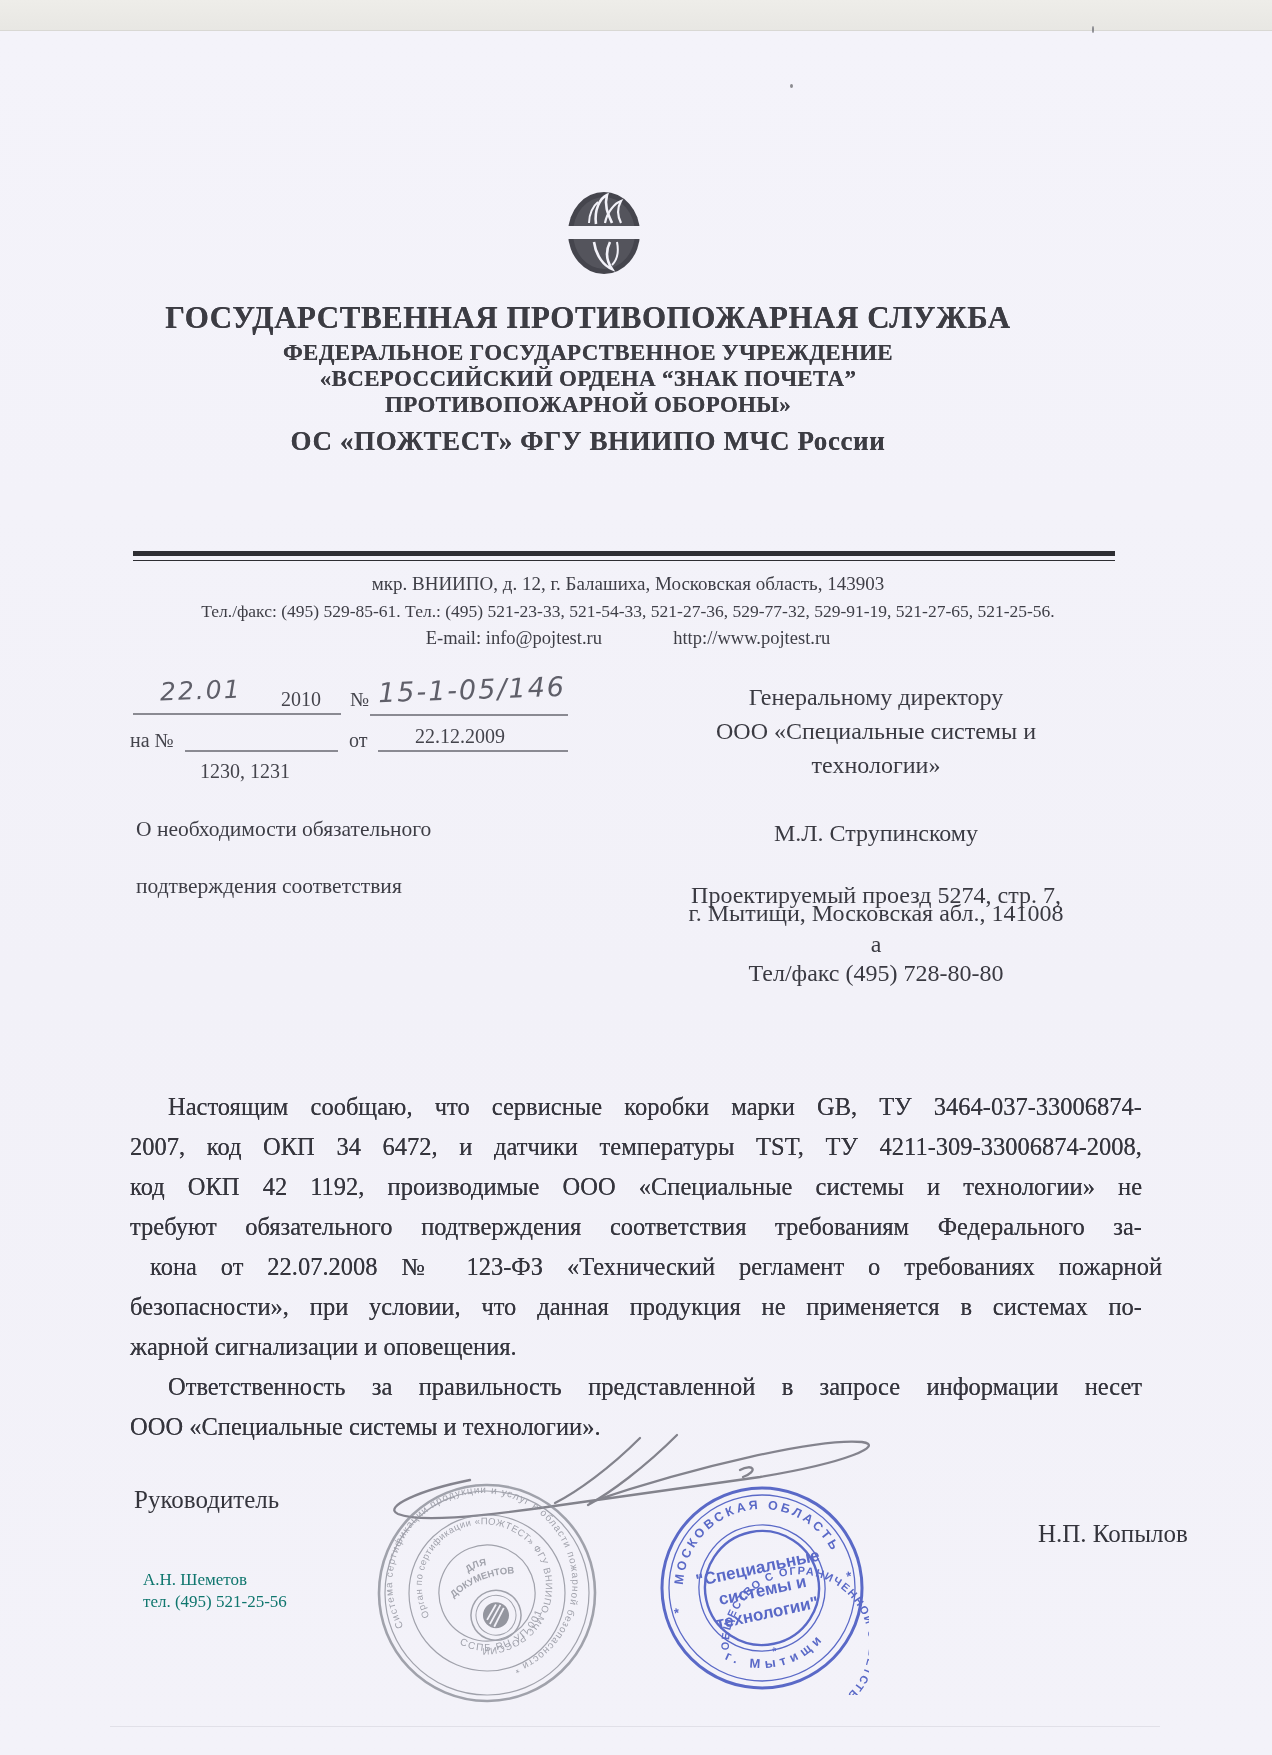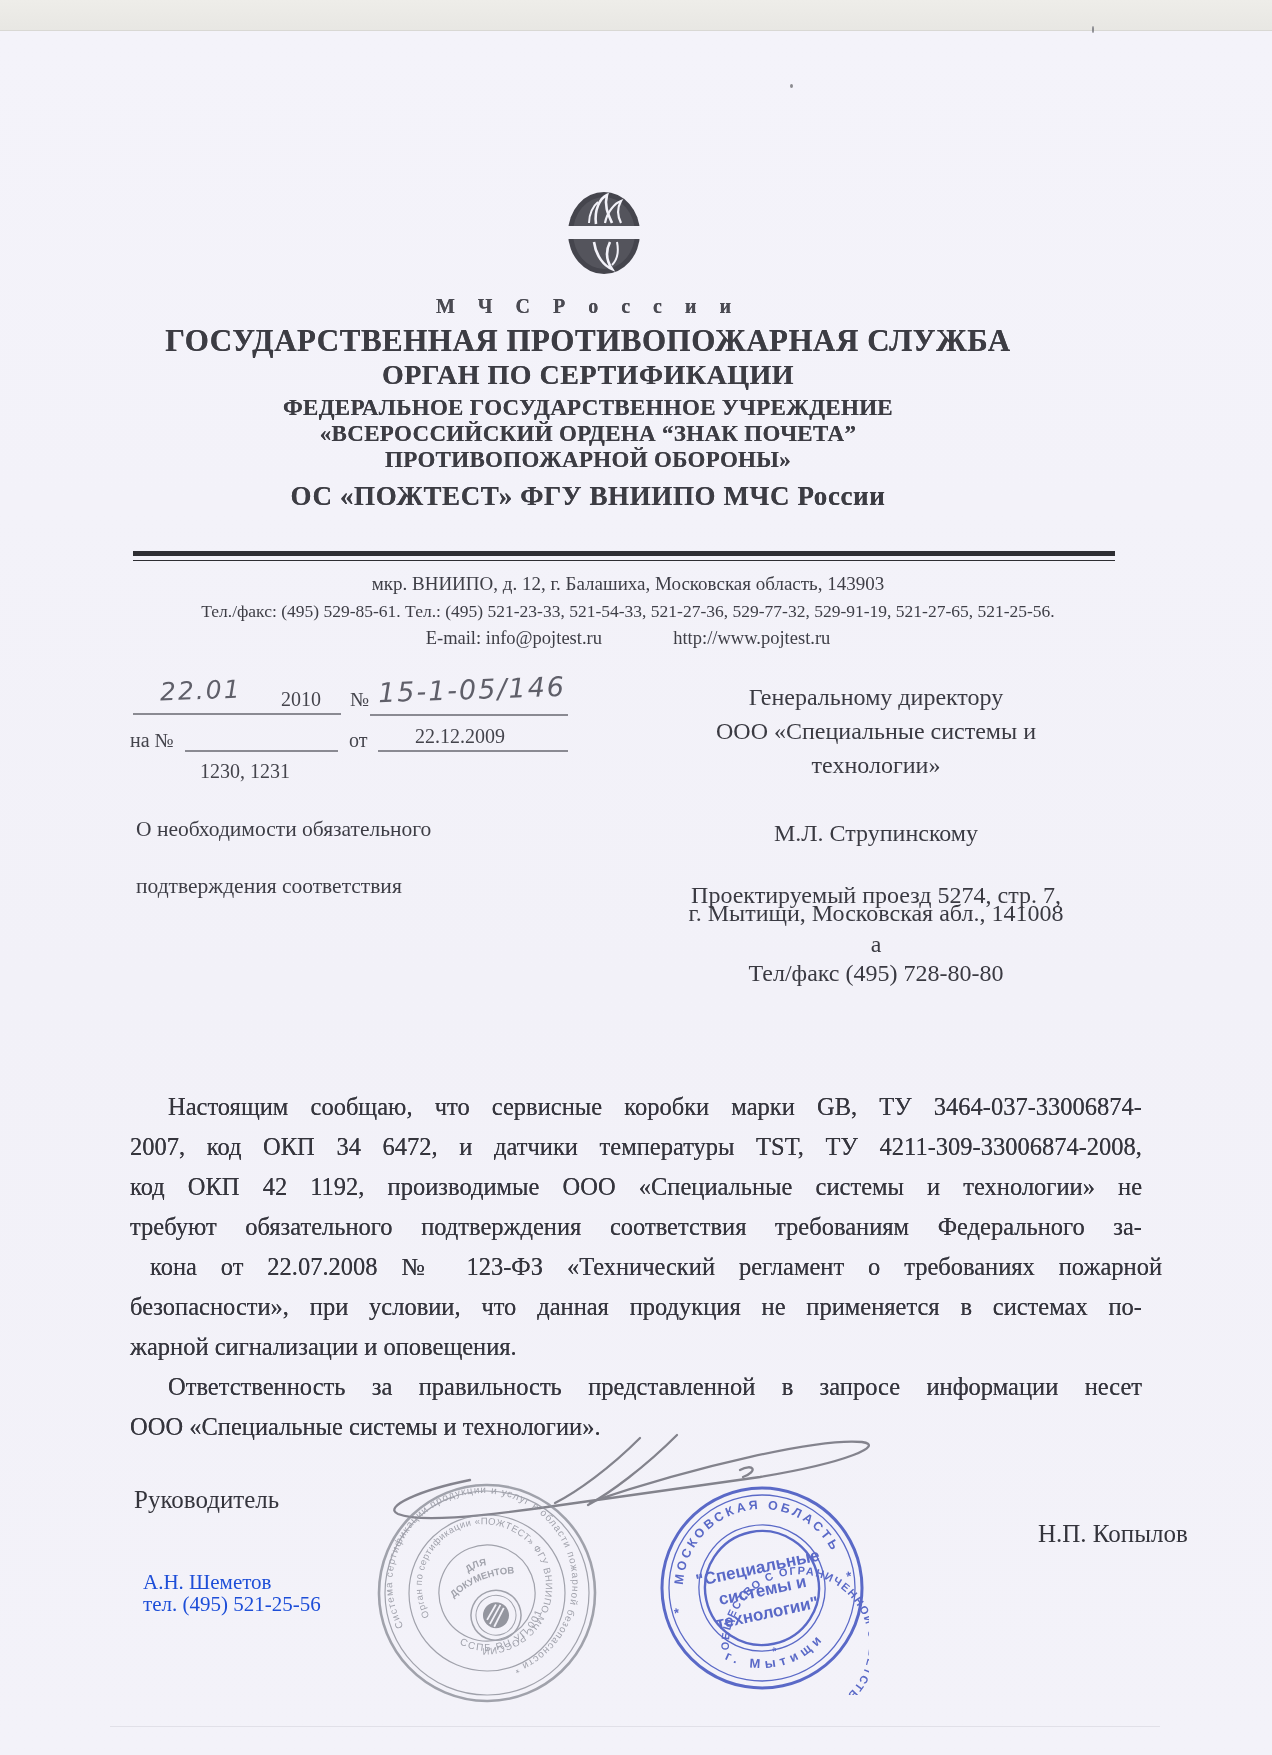--- a/index.html
+++ b/index.html
@@ -27,21 +27,21 @@
   .refs{font-size:20px;color:#44444c;}
   .hand{font-family:"DejaVu Sans",sans-serif;font-style:italic;color:#5f5f69;letter-spacing:2px;transform:rotate(-2deg);}
   .uline{background:#8a8a92;height:1.5px;}
   .rcpt{font-size:24px;color:#3a3a42;}
   .subj{font-size:21.5px;color:#3d3d45;}
   .body-line{position:absolute;left:130px;width:1012px;font-size:24.5px;color:#35353d;
     text-align:justify;text-align-last:justify;white-space:normal;text-shadow:0 0 .4px #4a4a52;}
   .line-left{text-align:left;text-align-last:left;}
   .line-indent{text-indent:38px;}
   .sig-label{font-size:25px;color:#34343c;}
-  .exec{font-size:21px;color:#1d4ed8;}
+  .exec{font-size:17px;color:#0f766e;}
   svg text{font-family:"Liberation Sans",sans-serif;}
   .speck{position:absolute;background:#8b8b90;border-radius:50%;}
   .faintline{position:absolute;background:#dcdbe3;height:1px;}
 </style>
 </head>
 <body>
 
 <div class="scan-strip"></div>
 <div class="paper"></div>
 
@@ -54,23 +54,21 @@
   <ellipse cx="38" cy="43" rx="31" ry="36" fill="#54545c"></ellipse>
   <path d="M30,34 C28,20 34,8 41,5 C38,16 42,24 46,33" fill="none" stroke="#f3f2f9" stroke-width="2.6"></path>
   <path d="M39,33 C41,22 49,13 55,11 C50,20 52,27 55,33" fill="none" stroke="#f3f2f9" stroke-width="2.2"></path>
   <path d="M23,33 C23,24 27,16 32,12" fill="none" stroke="#f3f2f9" stroke-width="2"></path>
   <rect x="2" y="36" width="72" height="13" fill="#f3f2f9"></rect>
   <path d="M28,52 C30,66 38,76 46,79 C40,70 40,60 44,52" fill="none" stroke="#f3f2f9" stroke-width="2.6"></path>
   <path d="M51,52 C53,62 51,70 46,75" fill="none" stroke="#f3f2f9" stroke-width="2"></path>
 </svg>
 
 <div class="abs ctr hdr" style="left:128px;top:295px;width:920px;">
-  <div class="ministry">М Ч С   Р о с с и и</div>
   <div class="t-big" style="margin-top:5px;">ГОСУДАРСТВЕННАЯ ПРОТИВОПОЖАРНАЯ СЛУЖБА</div>
-  <div class="t-mid">ОРГАН ПО СЕРТИФИКАЦИИ</div>
   <div class="t-sml" style="margin-top:4px;">ФЕДЕРАЛЬНОЕ ГОСУДАРСТВЕННОЕ УЧРЕЖДЕНИЕ</div>
   <div class="t-sml">«ВСЕРОССИЙСКИЙ ОРДЕНА “ЗНАК ПОЧЕТА”</div>
   <div class="t-sml">ПРОТИВОПОЖАРНОЙ ОБОРОНЫ»</div>
   <div class="t-org" style="margin-top:8px;">ОС «ПОЖТЕСТ» ФГУ ВНИИПО МЧС России</div>
 </div>
 
 <div class="abs rule" style="left:133px;top:551px;width:982px;height:4.5px;"></div>
 <div class="abs rule" style="left:133px;top:559.5px;width:982px;height:1.8px;"></div>
 
 <div class="abs ctr" style="left:128px;top:573px;width:1000px;">

